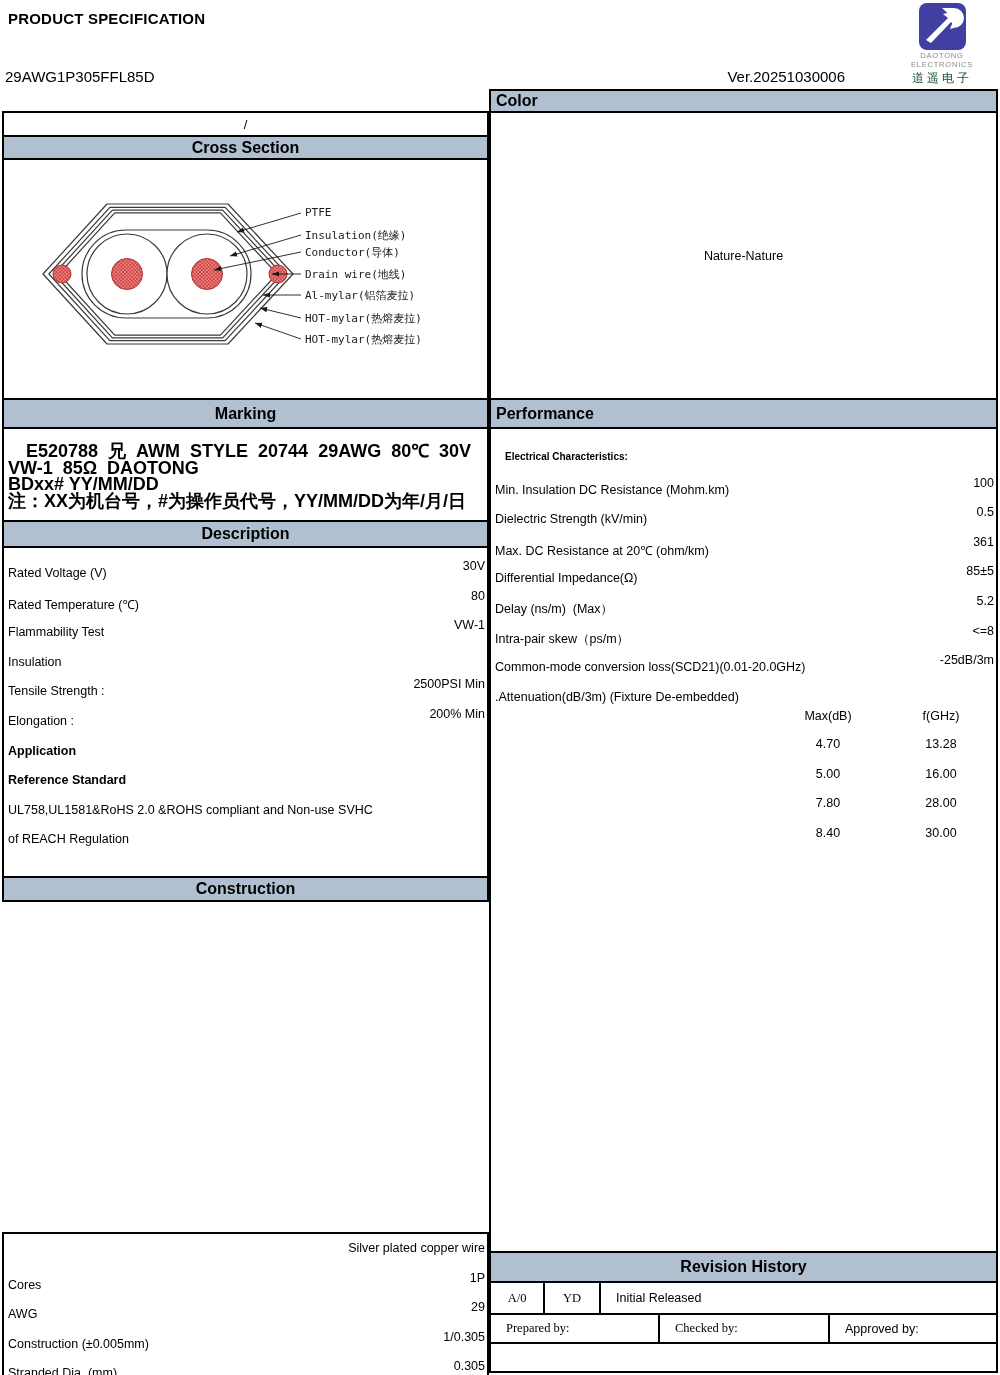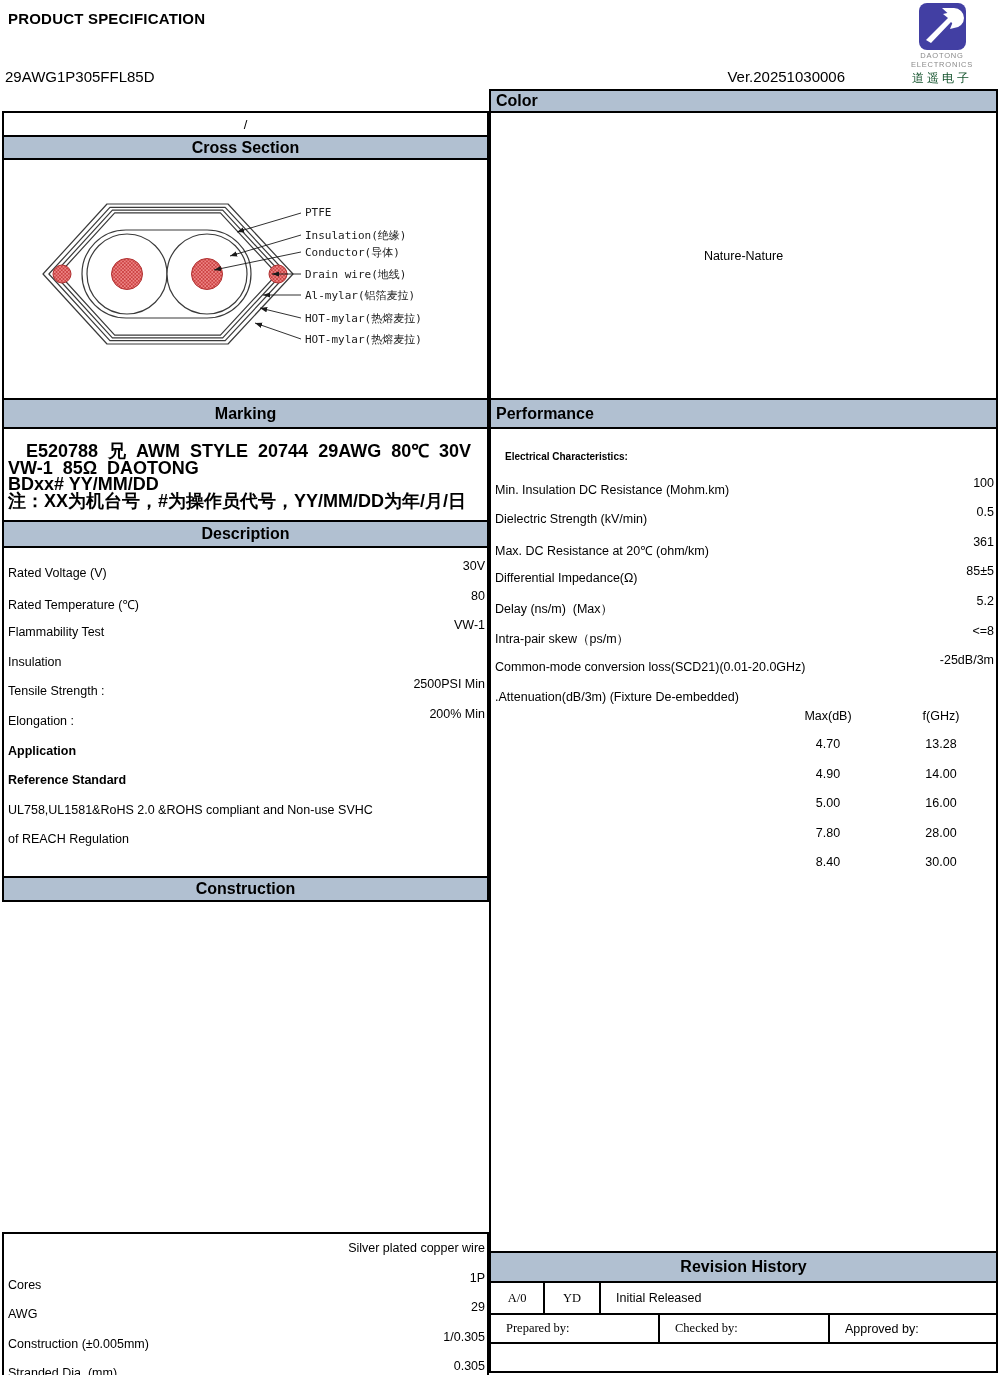--- a/index.html
+++ b/index.html
@@ -240,24 +240,20 @@
     <div class="attrow hd">
       <span class="c1">Max(dB)</span>
       <span class="c2">f(GHz)</span>
     </div>
     <div id="att-rows">
         <div class="attrow">
           <span class="c1">4.70</span>
           <span class="c2">13.28</span>
         </div>
         <div class="attrow">
-          <span class="c1">4.90</span>
-          <span class="c2">14.00</span>
-        </div>
-        <div class="attrow">
           <span class="c1">5.00</span>
           <span class="c2">16.00</span>
         </div>
         <div class="attrow">
           <span class="c1">7.80</span>
           <span class="c2">28.00</span>
         </div>
         <div class="attrow">
           <span class="c1">8.40</span>
           <span class="c2">30.00</span>

